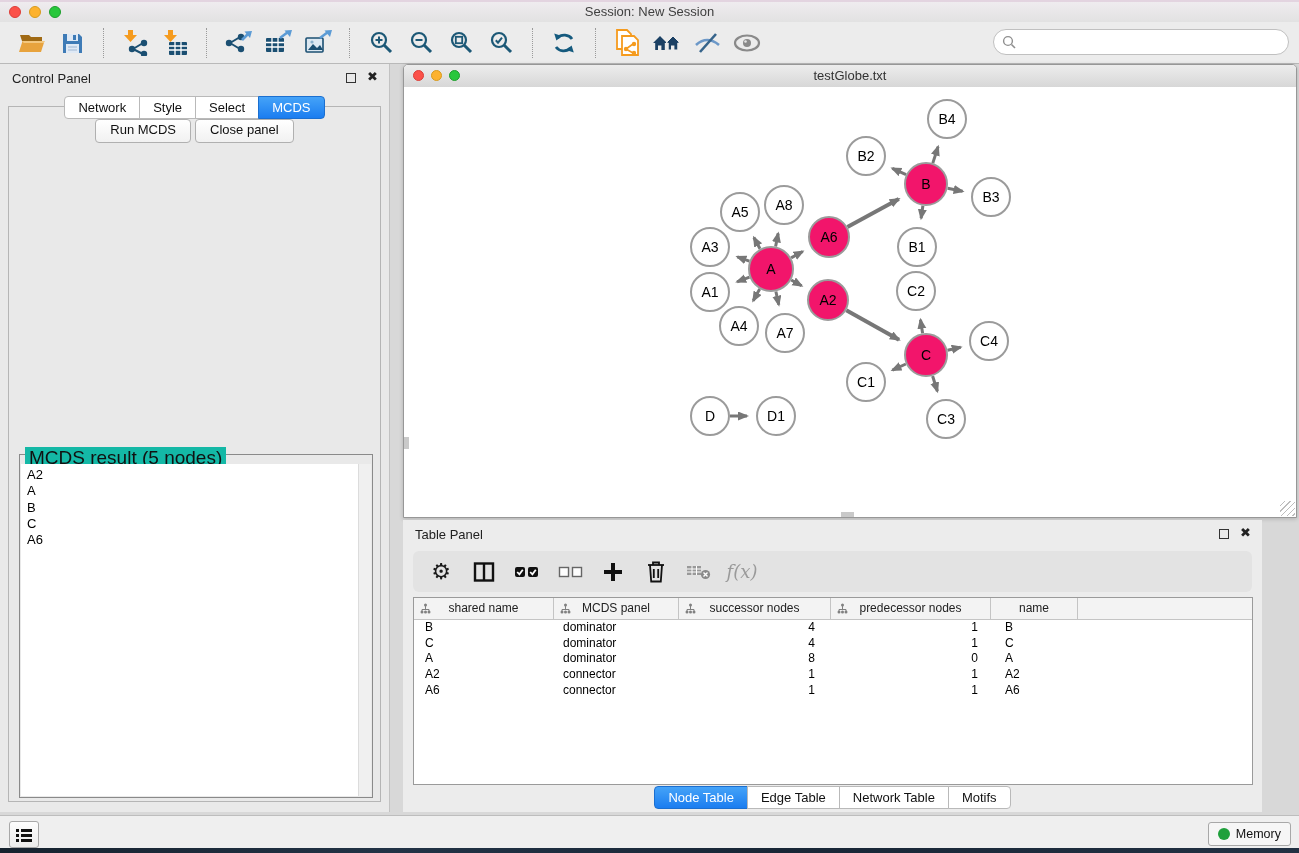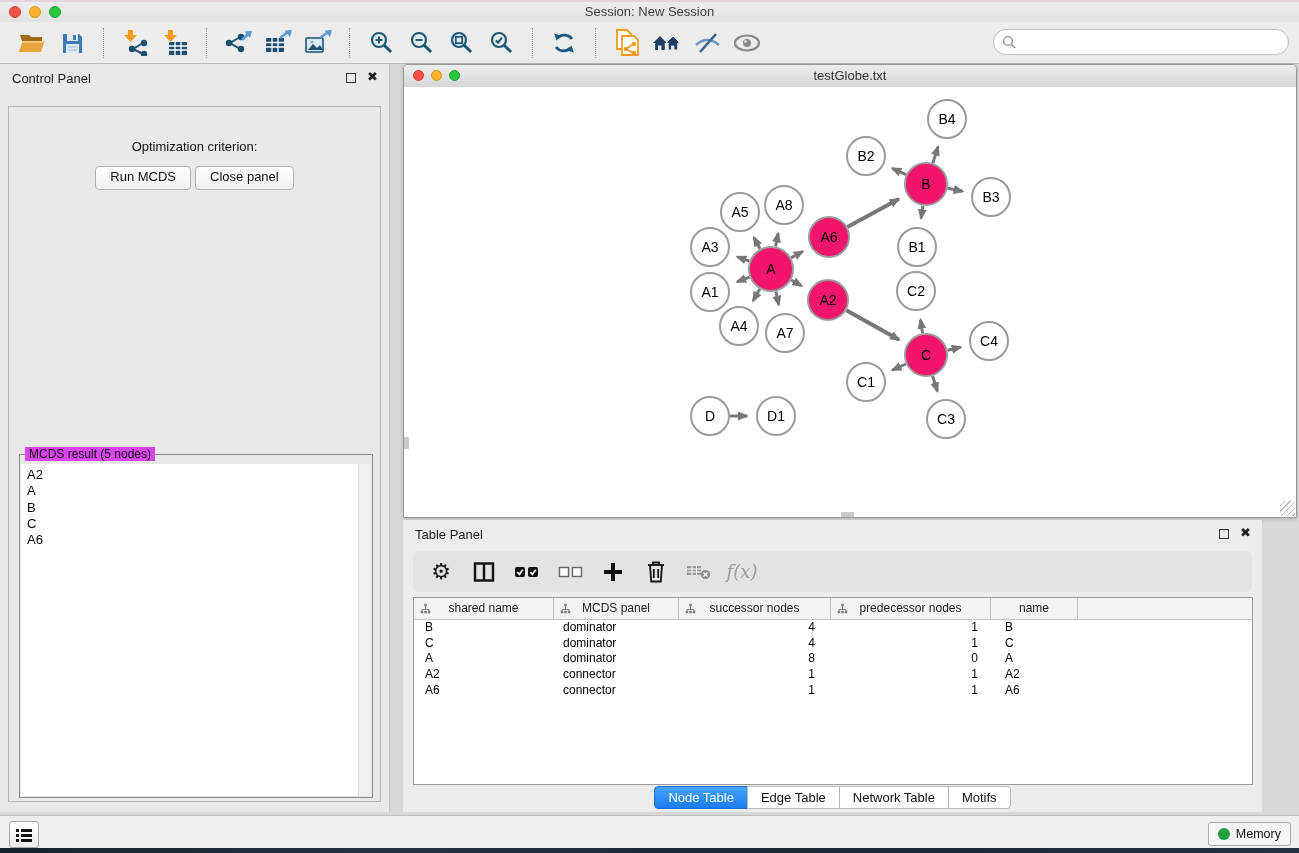--- a/index.html
+++ b/index.html
@@ -49,21 +49,21 @@
   .criterion .stepper{position:absolute;right:0;top:0;bottom:0;width:20px;border-radius:0 3px 3px 0;
     background:linear-gradient(#4aa6f8,#1668e8);}
   .criterion .stepper .up{position:absolute;left:5px;top:4px;width:0;height:0;
     border-left:5px solid transparent;border-right:5px solid transparent;border-bottom:5px solid #fff;}
   .criterion .stepper .dn{position:absolute;left:5px;bottom:4px;width:0;height:0;
     border-left:5px solid transparent;border-right:5px solid transparent;border-top:5px solid #fff;}
   .btn-row{margin-top:12px;display:flex;justify-content:center;gap:4px;}
   .btn{height:22px;line-height:20px;padding:0 14px;font-size:13px;background:linear-gradient(#ffffff,#f1f1f1);
     border:1px solid #b0b0b0;border-radius:4px;color:#111;}
   .result-group{position:absolute;left:10px;right:7px;top:347px;bottom:3px;border:1px solid #8a8a8a;}
-  .result-legend{position:absolute;top:-8px;left:5px;background:#d946ef;padding:0 4px;font-size:12px;color:#111;}
+  .result-legend{position:absolute;top:-8px;left:5px;background:#14b8a6;padding:0 4px;font-size:19px;color:#111;}
   .result-list{position:absolute;left:1px;right:1px;top:9px;bottom:1px;background:#fff;overflow:hidden;}
   .result-scroll{position:absolute;right:0;top:0;bottom:0;width:12px;background:#f0f0f0;border-left:1px solid #dcdcdc;}
   .result-item{font-size:13px;line-height:16.3px;padding-left:6px;color:#000;}
   .result-list .pad{height:3px;}
   
   .net-window{position:absolute;left:403px;top:64px;width:894px;height:454px;
     border:1px solid #979797;border-radius:5px 5px 0 0;box-sizing:border-box;background:#fff;
     box-shadow:0 1px 4px rgba(0,0,0,0.18);}
   .net-titlebar{position:absolute;left:0;right:0;top:0;height:22px;border-radius:4px 4px 0 0;
     background:linear-gradient(#ededed,#d7d7d7);border-bottom:1px solid #b5b5b5;}
@@ -264,22 +264,27 @@
         <path d="M9.5 9.5 L13 13" stroke="#8f8f8f" stroke-width="1.6"></path>
       </svg>
     <input type="text" placeholder="" style="">
   </div>
 </div>
 
 <div class="control-panel">
   <div class="panel-title">Control Panel</div>
   <span class="panel-float"></span>
   <span class="panel-close">✖</span>
+  <div class="cp-tabs tabgroup">
+    <div class="tab">Network</div>
+    <div class="tab">Style</div>
+    <div class="tab">Select</div>
+    <div class="tab active">MCDS</div>
+  </div>
   <div class="cp-box">
-    <div class="opt-label">Optimization criterion:</div>
     <div class="btn-row">
       <div class="btn">Run MCDS</div>
       <div class="btn">Close panel</div>
     </div>
     <div class="result-group">
       <div class="result-legend">MCDS result (5 nodes)</div>
       <div class="result-list">
         <div class="pad"></div>
         <div class="result-item">A2</div>
           <div class="result-item">A</div>

